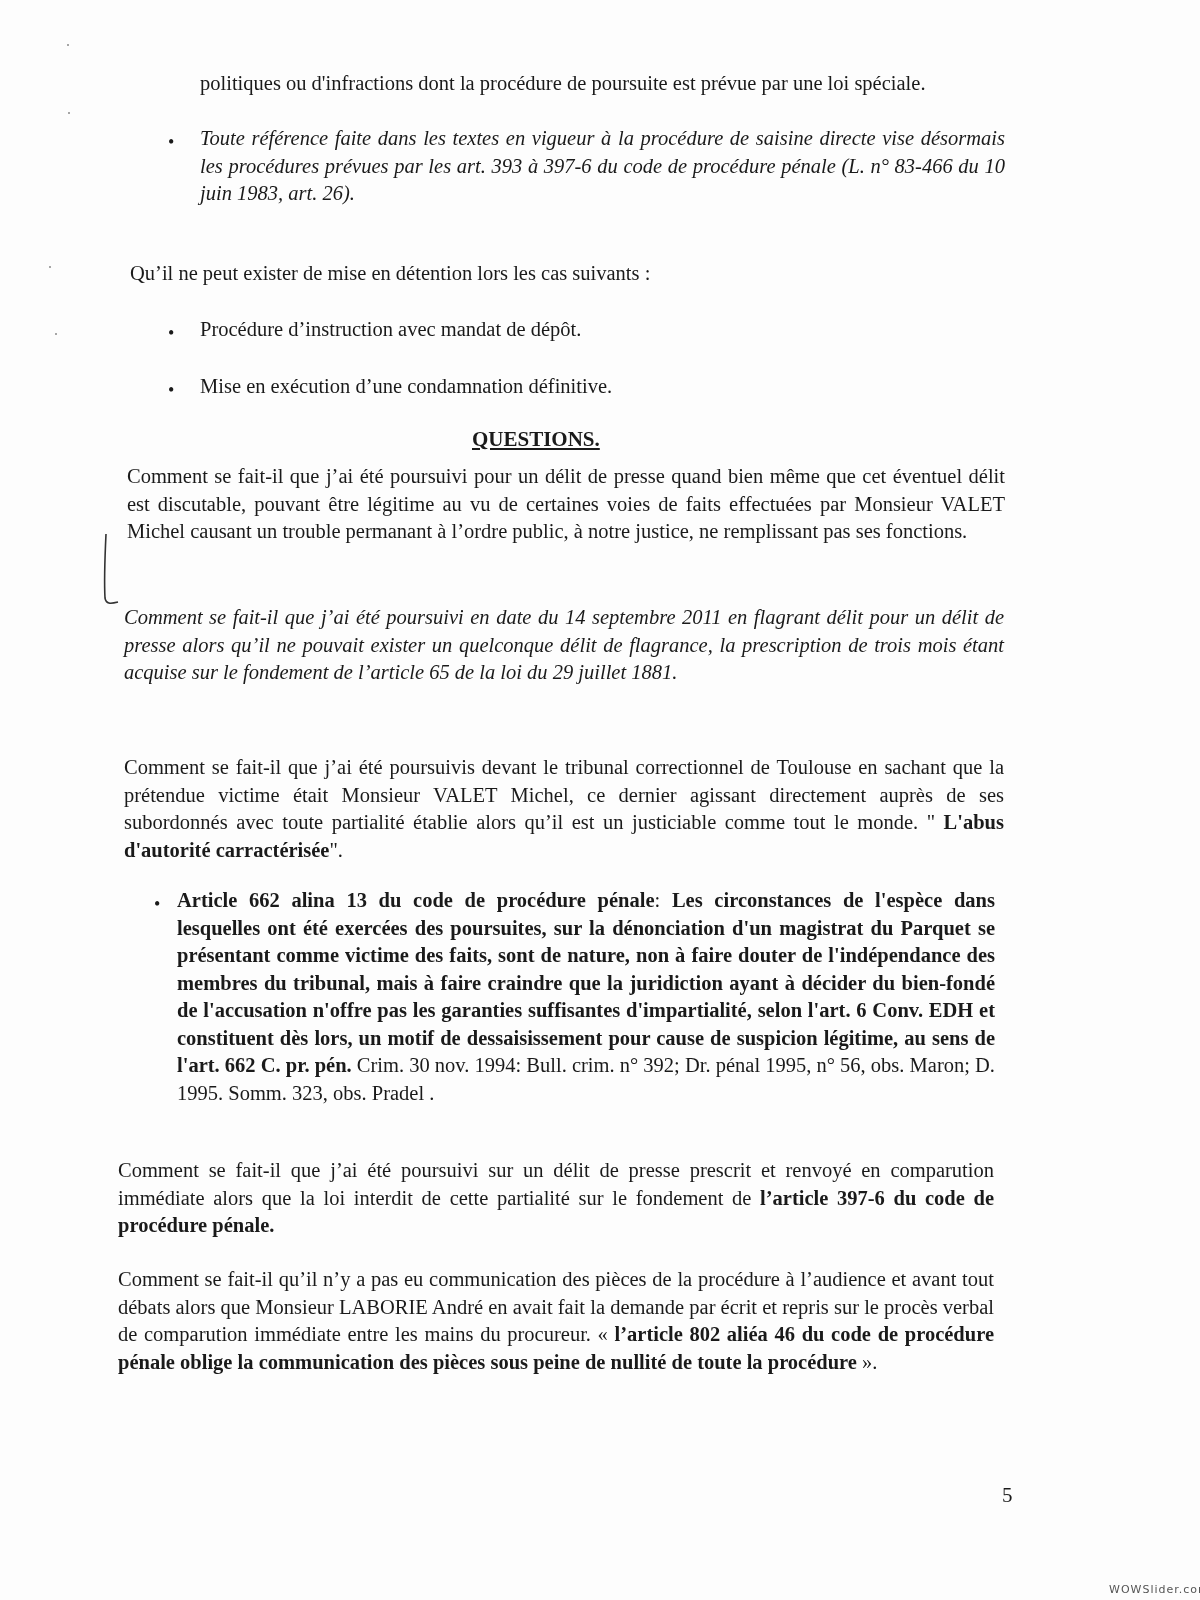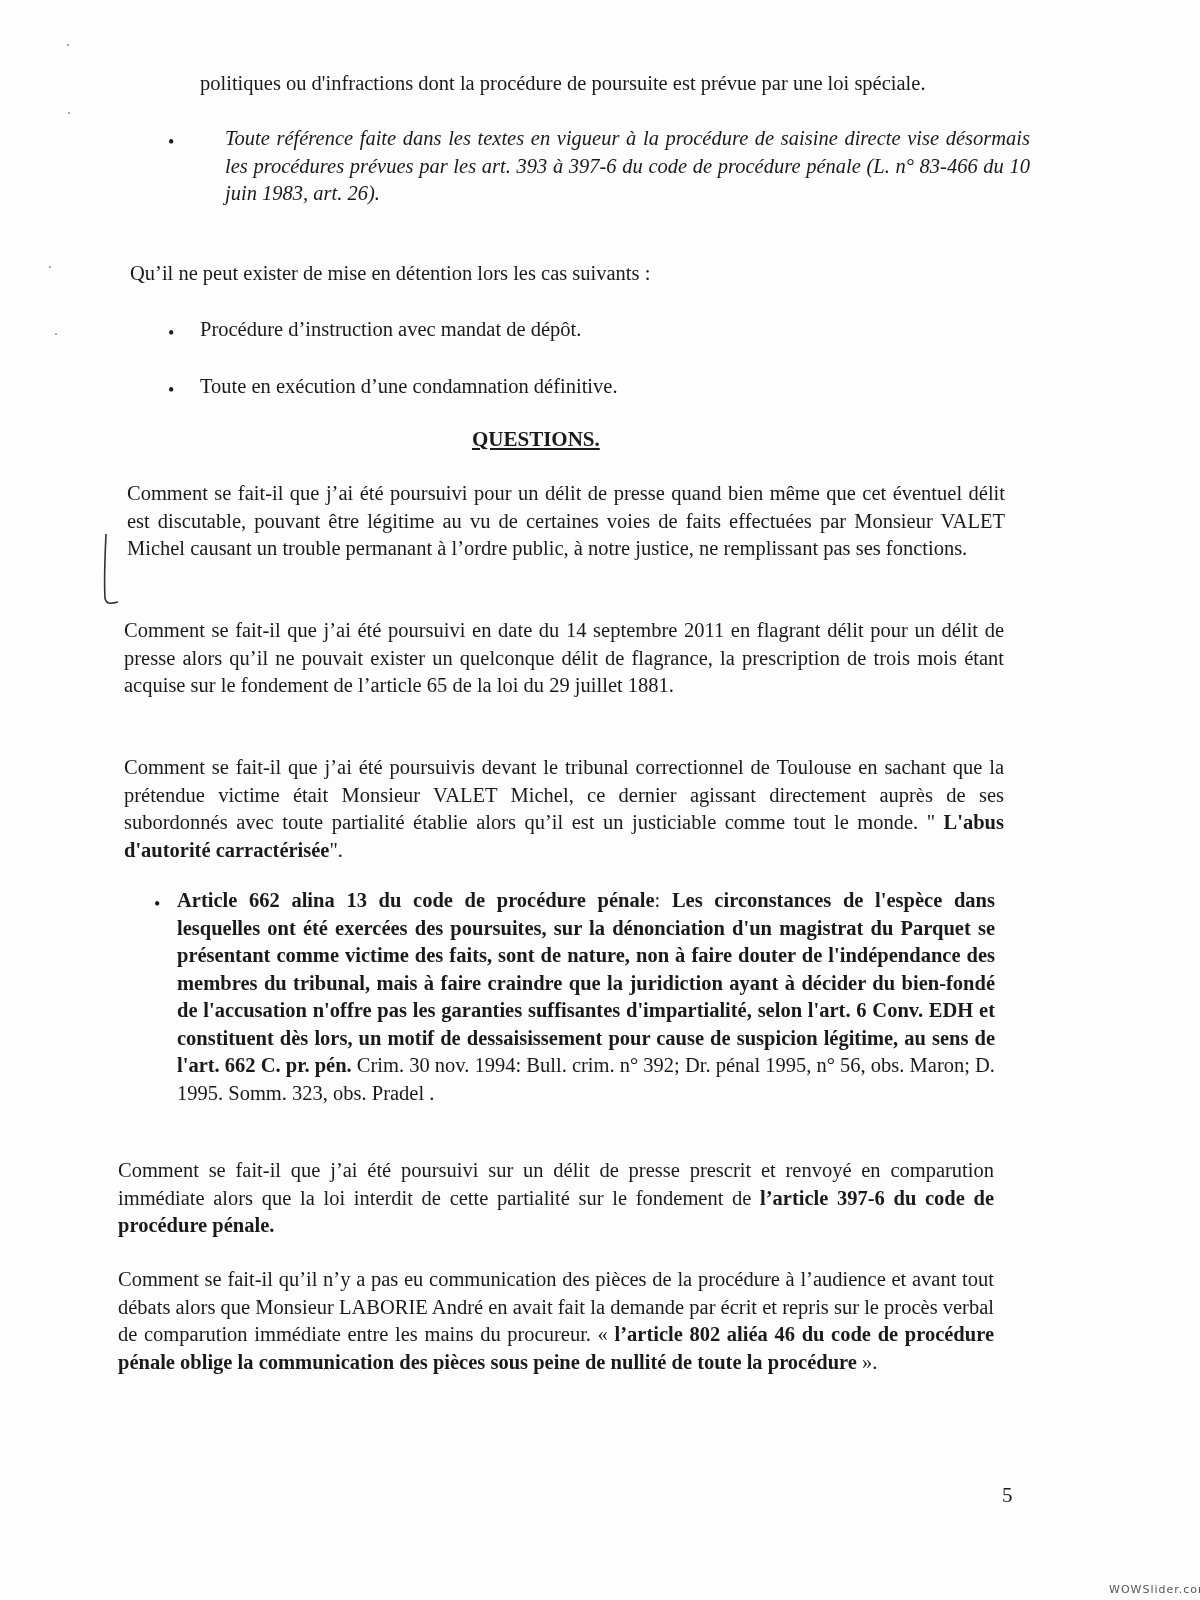--- a/index.html
+++ b/index.html
@@ -7,21 +7,21 @@
     width: 1200px; height: 1600px; background: #fdfdfd;
     position: relative; overflow: hidden;
     font-family: "Liberation Serif", "DejaVu Serif", serif;
     color: #1a1a1a;
   }
   .page { position: absolute; left: 0; top: 0; width: 1200px; height: 1181px; }
   .p { position: absolute; font-size: 20.5px; line-height: 27.5px; text-align: justify; text-align-last: left; }
   .p.nojust { text-align: left; }
   .bullet { position: absolute; font-size: 18px; }
   .b { font-weight: bold; }
-  .i { font-style: italic; margin-left: 25px; }
+  .i { font-style: italic; }
   .heading { position: absolute; font-weight: bold; font-size: 21px; text-decoration: underline; }
   .margin-mark { position: absolute; }
   .speck { position: absolute; width: 2px; height: 2px; background: #888; border-radius: 1px; }
   .pagenum { position: absolute; font-size: 21px; }
   .watermark { position: absolute; font-family: "DejaVu Sans", sans-serif; font-size: 11px; color: #555; letter-spacing: 1px; }
 </style>
 </head>
 <body>
 
 <div class="page">
@@ -34,31 +34,31 @@
   <div class="p" style="left:200px;top:70px;width:805px;">politiques ou d'infractions dont la procédure de poursuite est prévue par une loi spéciale.</div>
 
   <div class="bullet" style="left:168px;top:132px;">•</div>
   <div class="p i" style="left:200px;top:125px;width:805px;">Toute référence faite dans les textes en vigueur à la procédure de saisine directe vise désormais les procédures prévues par les art. 393 à 397-6 du code de procédure pénale (L. n° 83-466 du 10 juin 1983, art. 26).</div>
 
   <div class="p nojust" style="left:130px;top:260px;width:800px;">Qu’il ne peut exister de mise en détention lors les cas suivants :</div>
 
   <div class="bullet" style="left:168px;top:323px;">•</div>
   <div class="p nojust" style="left:200px;top:316px;width:700px;">Procédure d’instruction avec mandat de dépôt.</div>
   <div class="bullet" style="left:168px;top:380px;">•</div>
-  <div class="p nojust" style="left:200px;top:373px;width:700px;">Toute en exécution d’une condamnation définitive.</div>
+  <div class="p nojust" style="left:200px;top:373px;width:700px;">Mise en exécution d’une condamnation définitive.</div>
 
   <div class="heading" style="left:472px;top:427px;">QUESTIONS.</div>
 
   <svg class="margin-mark" style="left:96px;top:530px;" width="30" height="80">
     <path d="M10 4 C 9 25, 8 50, 9 68 C 10 74, 14 74, 22 72" stroke="#333" stroke-width="1.6" fill="none"></path>
   </svg>
 
-  <div class="p" style="left:127px;top:480px;width:878px;">Comment se fait-il que j’ai été poursuivi pour un délit de presse quand bien même que cet éventuel délit est discutable, pouvant être légitime au vu de certaines voies de faits effectuées par Monsieur VALET Michel causant un trouble permanant à l’ordre public, à notre justice, ne remplissant pas ses fonctions.</div>
+  <div class="p" style="left:127px;top:463px;width:878px;">Comment se fait-il que j’ai été poursuivi pour un délit de presse quand bien même que cet éventuel délit est discutable, pouvant être légitime au vu de certaines voies de faits effectuées par Monsieur VALET Michel causant un trouble permanant à l’ordre public, à notre justice, ne remplissant pas ses fonctions.</div>
 
-  <div class="p" style="left:124px;top:617px;width:880px;">Comment se fait-il que j’ai été poursuivi en date du 14 septembre 2011 en flagrant délit pour un délit de presse alors qu’il ne pouvait exister un quelconque délit de flagrance, la prescription de trois mois étant acquise sur le fondement de l’article 65 de la loi du 29 juillet 1881.</div>
+  <div class="p" style="left:124px;top:604px;width:880px;font-style:italic;">Comment se fait-il que j’ai été poursuivi en date du 14 septembre 2011 en flagrant délit pour un délit de presse alors qu’il ne pouvait exister un quelconque délit de flagrance, la prescription de trois mois étant acquise sur le fondement de l’article 65 de la loi du 29 juillet 1881.</div>
 
   <div class="p" style="left:124px;top:754px;width:880px;"><span>Comment se fait-il que j’ai été poursuivis devant le tribunal correctionnel de Toulouse en sachant que la prétendue victime était Monsieur VALET Michel, ce dernier agissant directement auprès de ses subordonnés avec toute partialité établie alors qu’il est un justiciable comme tout le monde. " </span><span class="b">L'abus d'autorité carractérisée</span><span>".</span></div>
 
   <div class="bullet" style="left:154px;top:894px;">•</div>
   <div class="p" style="left:177px;top:887px;width:818px;"><span class="b">Article 662 alina 13 du code de procédure pénale</span><span>: </span><span class="b">Les circonstances de l'espèce dans lesquelles ont été exercées des poursuites, sur la dénonciation d'un magistrat du Parquet se présentant comme victime des faits, sont de nature, non à faire douter de l'indépendance des membres du tribunal, mais à faire craindre que la juridiction ayant à décider du bien-fondé de l'accusation n'offre pas les garanties suffisantes d'impartialité, selon l'art. 6 Conv. EDH et constituent dès lors, un motif de dessaisissement pour cause de suspicion légitime, au sens de l'art. 662 C. pr. pén.</span><span> Crim. 30 nov. 1994: Bull. crim. n° 392; Dr. pénal 1995, n° 56, obs. Maron; D. 1995. Somm. 323, obs. Pradel .</span></div>
 
   <div class="p" style="left:118px;top:1157px;width:876px;"><span>Comment se fait-il que j’ai été poursuivi sur un délit de presse prescrit et renvoyé en comparution immédiate alors que la loi interdit de cette partialité sur le fondement de </span><span class="b">l’article 397-6 du code de procédure pénale.</span></div>
 
   <div class="p" style="left:118px;top:1266px;width:876px;"><span>Comment se fait-il qu’il n’y a pas eu communication des pièces de la procédure à l’audience et avant tout débats alors que Monsieur LABORIE André en avait fait la demande par écrit et repris sur le procès verbal de comparution immédiate entre les mains du procureur. « </span><span class="b">l’article 802 aliéa 46 du code de procédure pénale oblige la communication des pièces sous peine de nullité de toute la procédure</span><span> ».</span></div>
 

